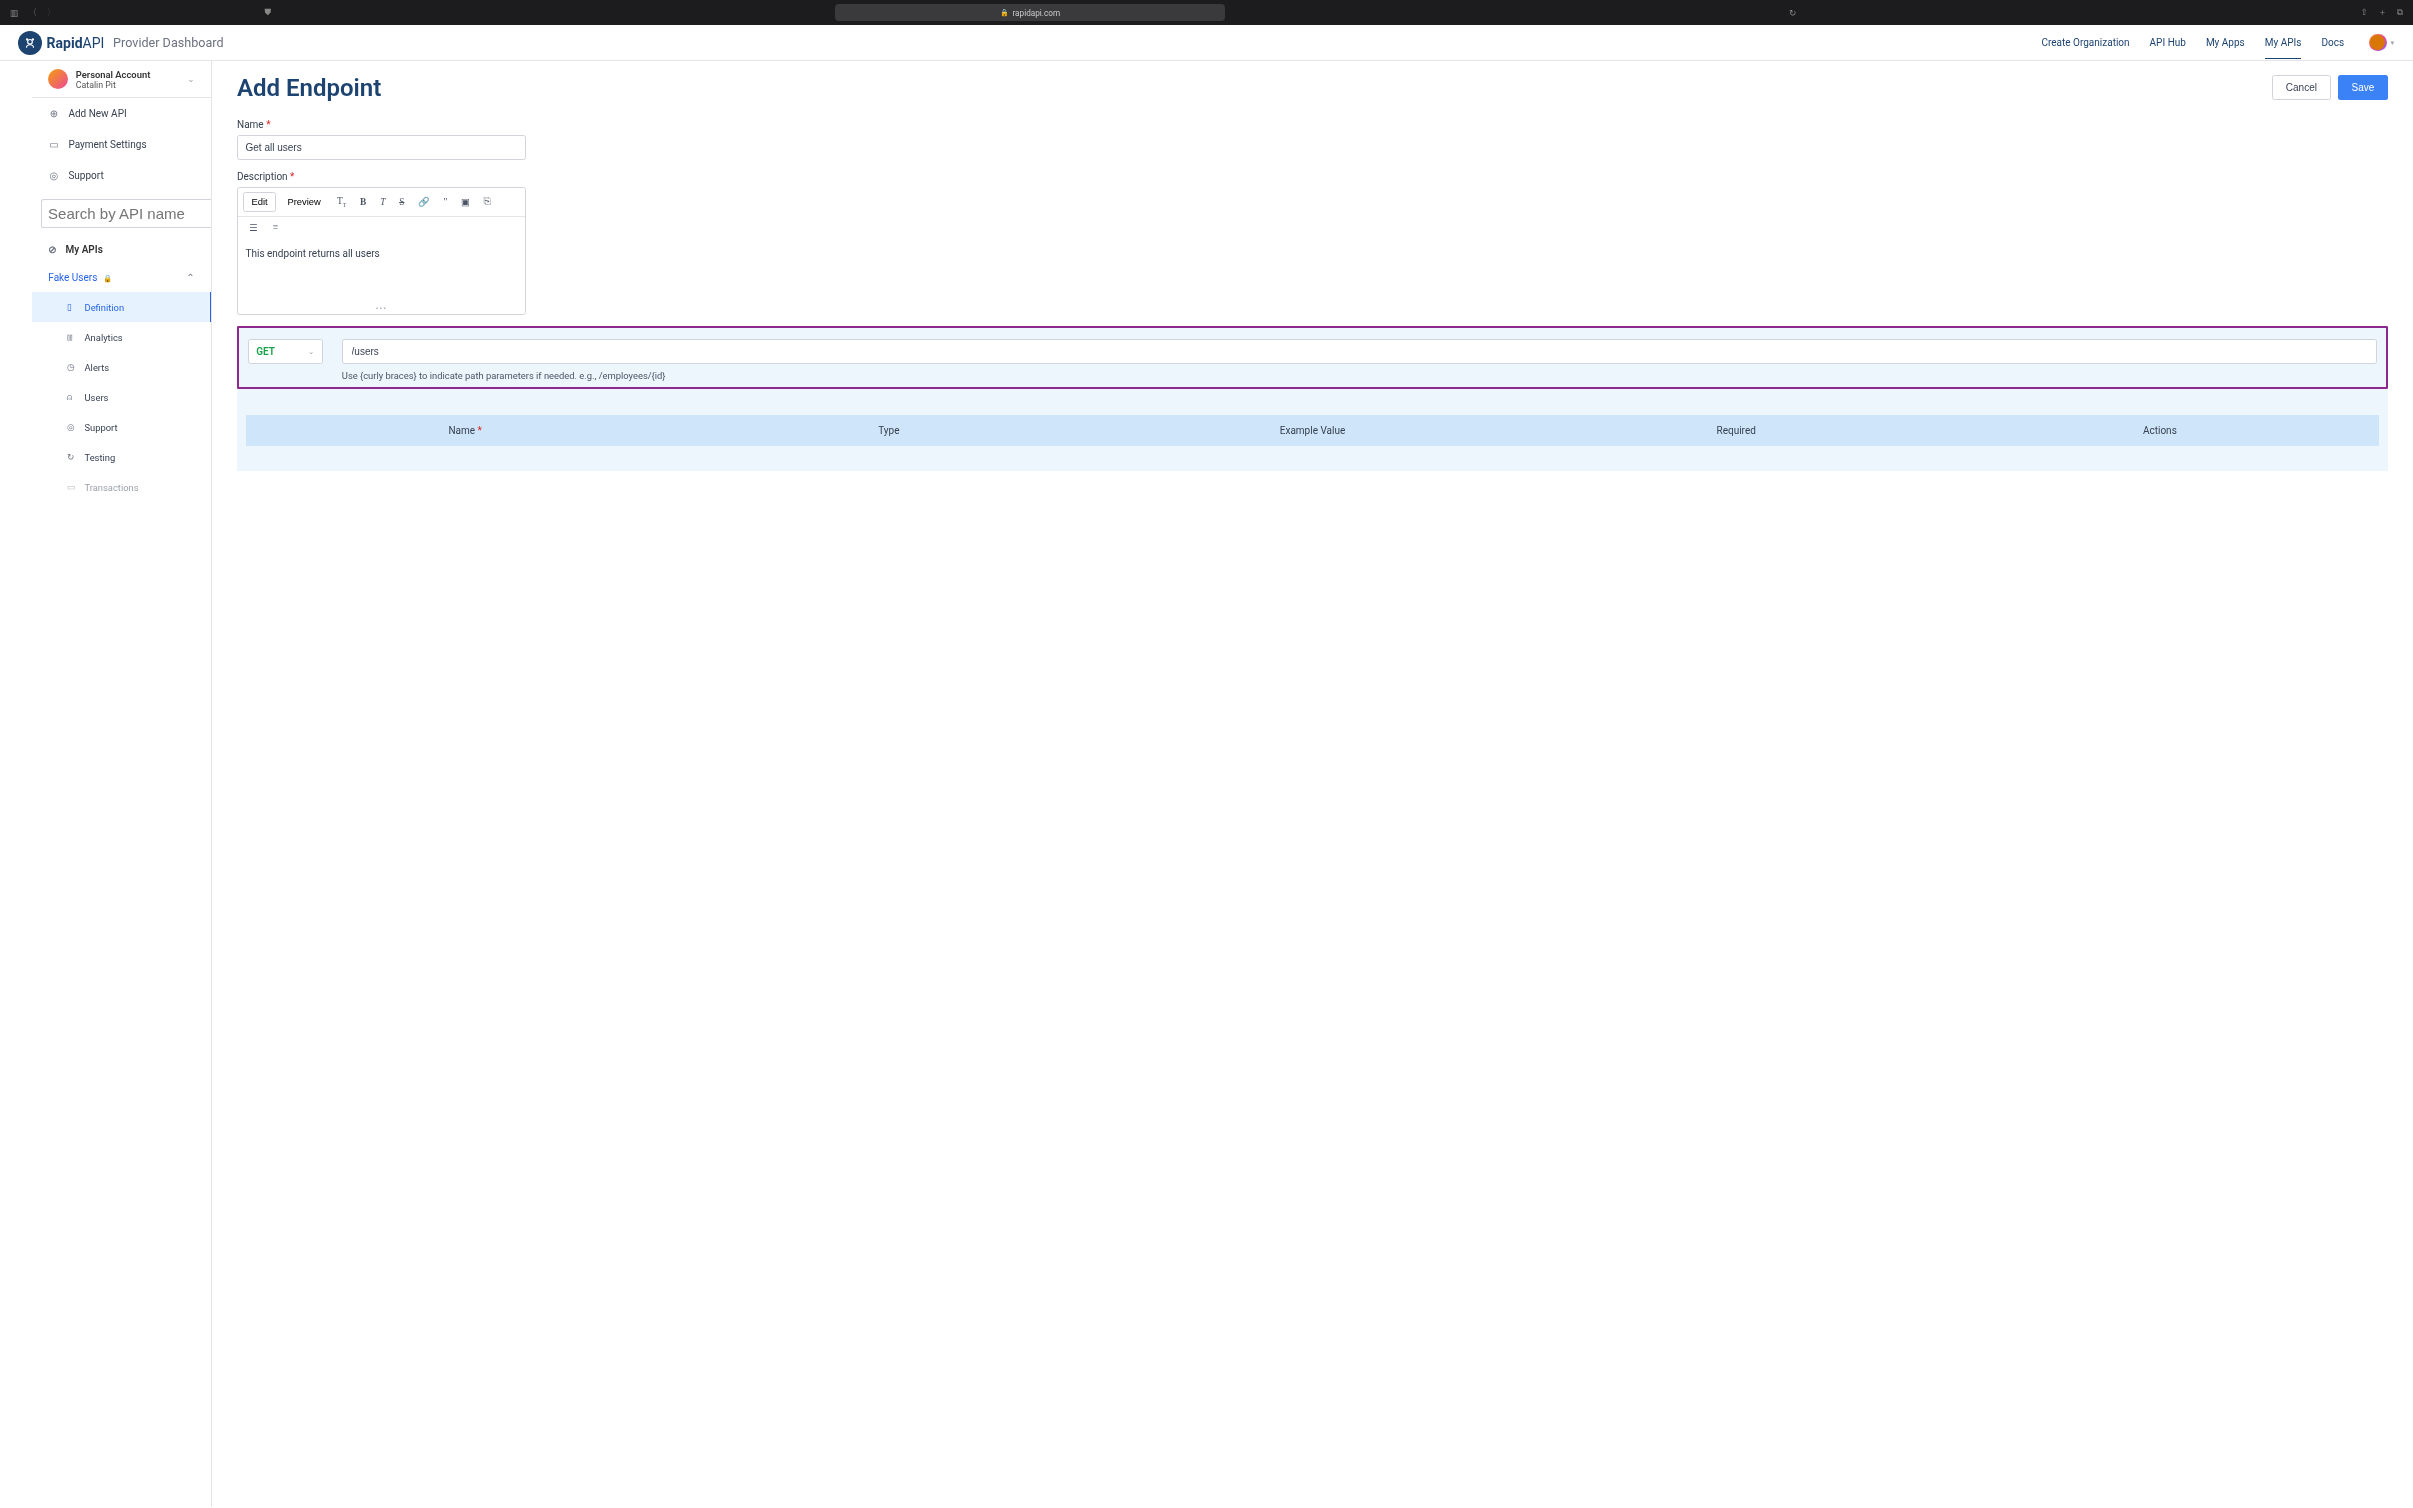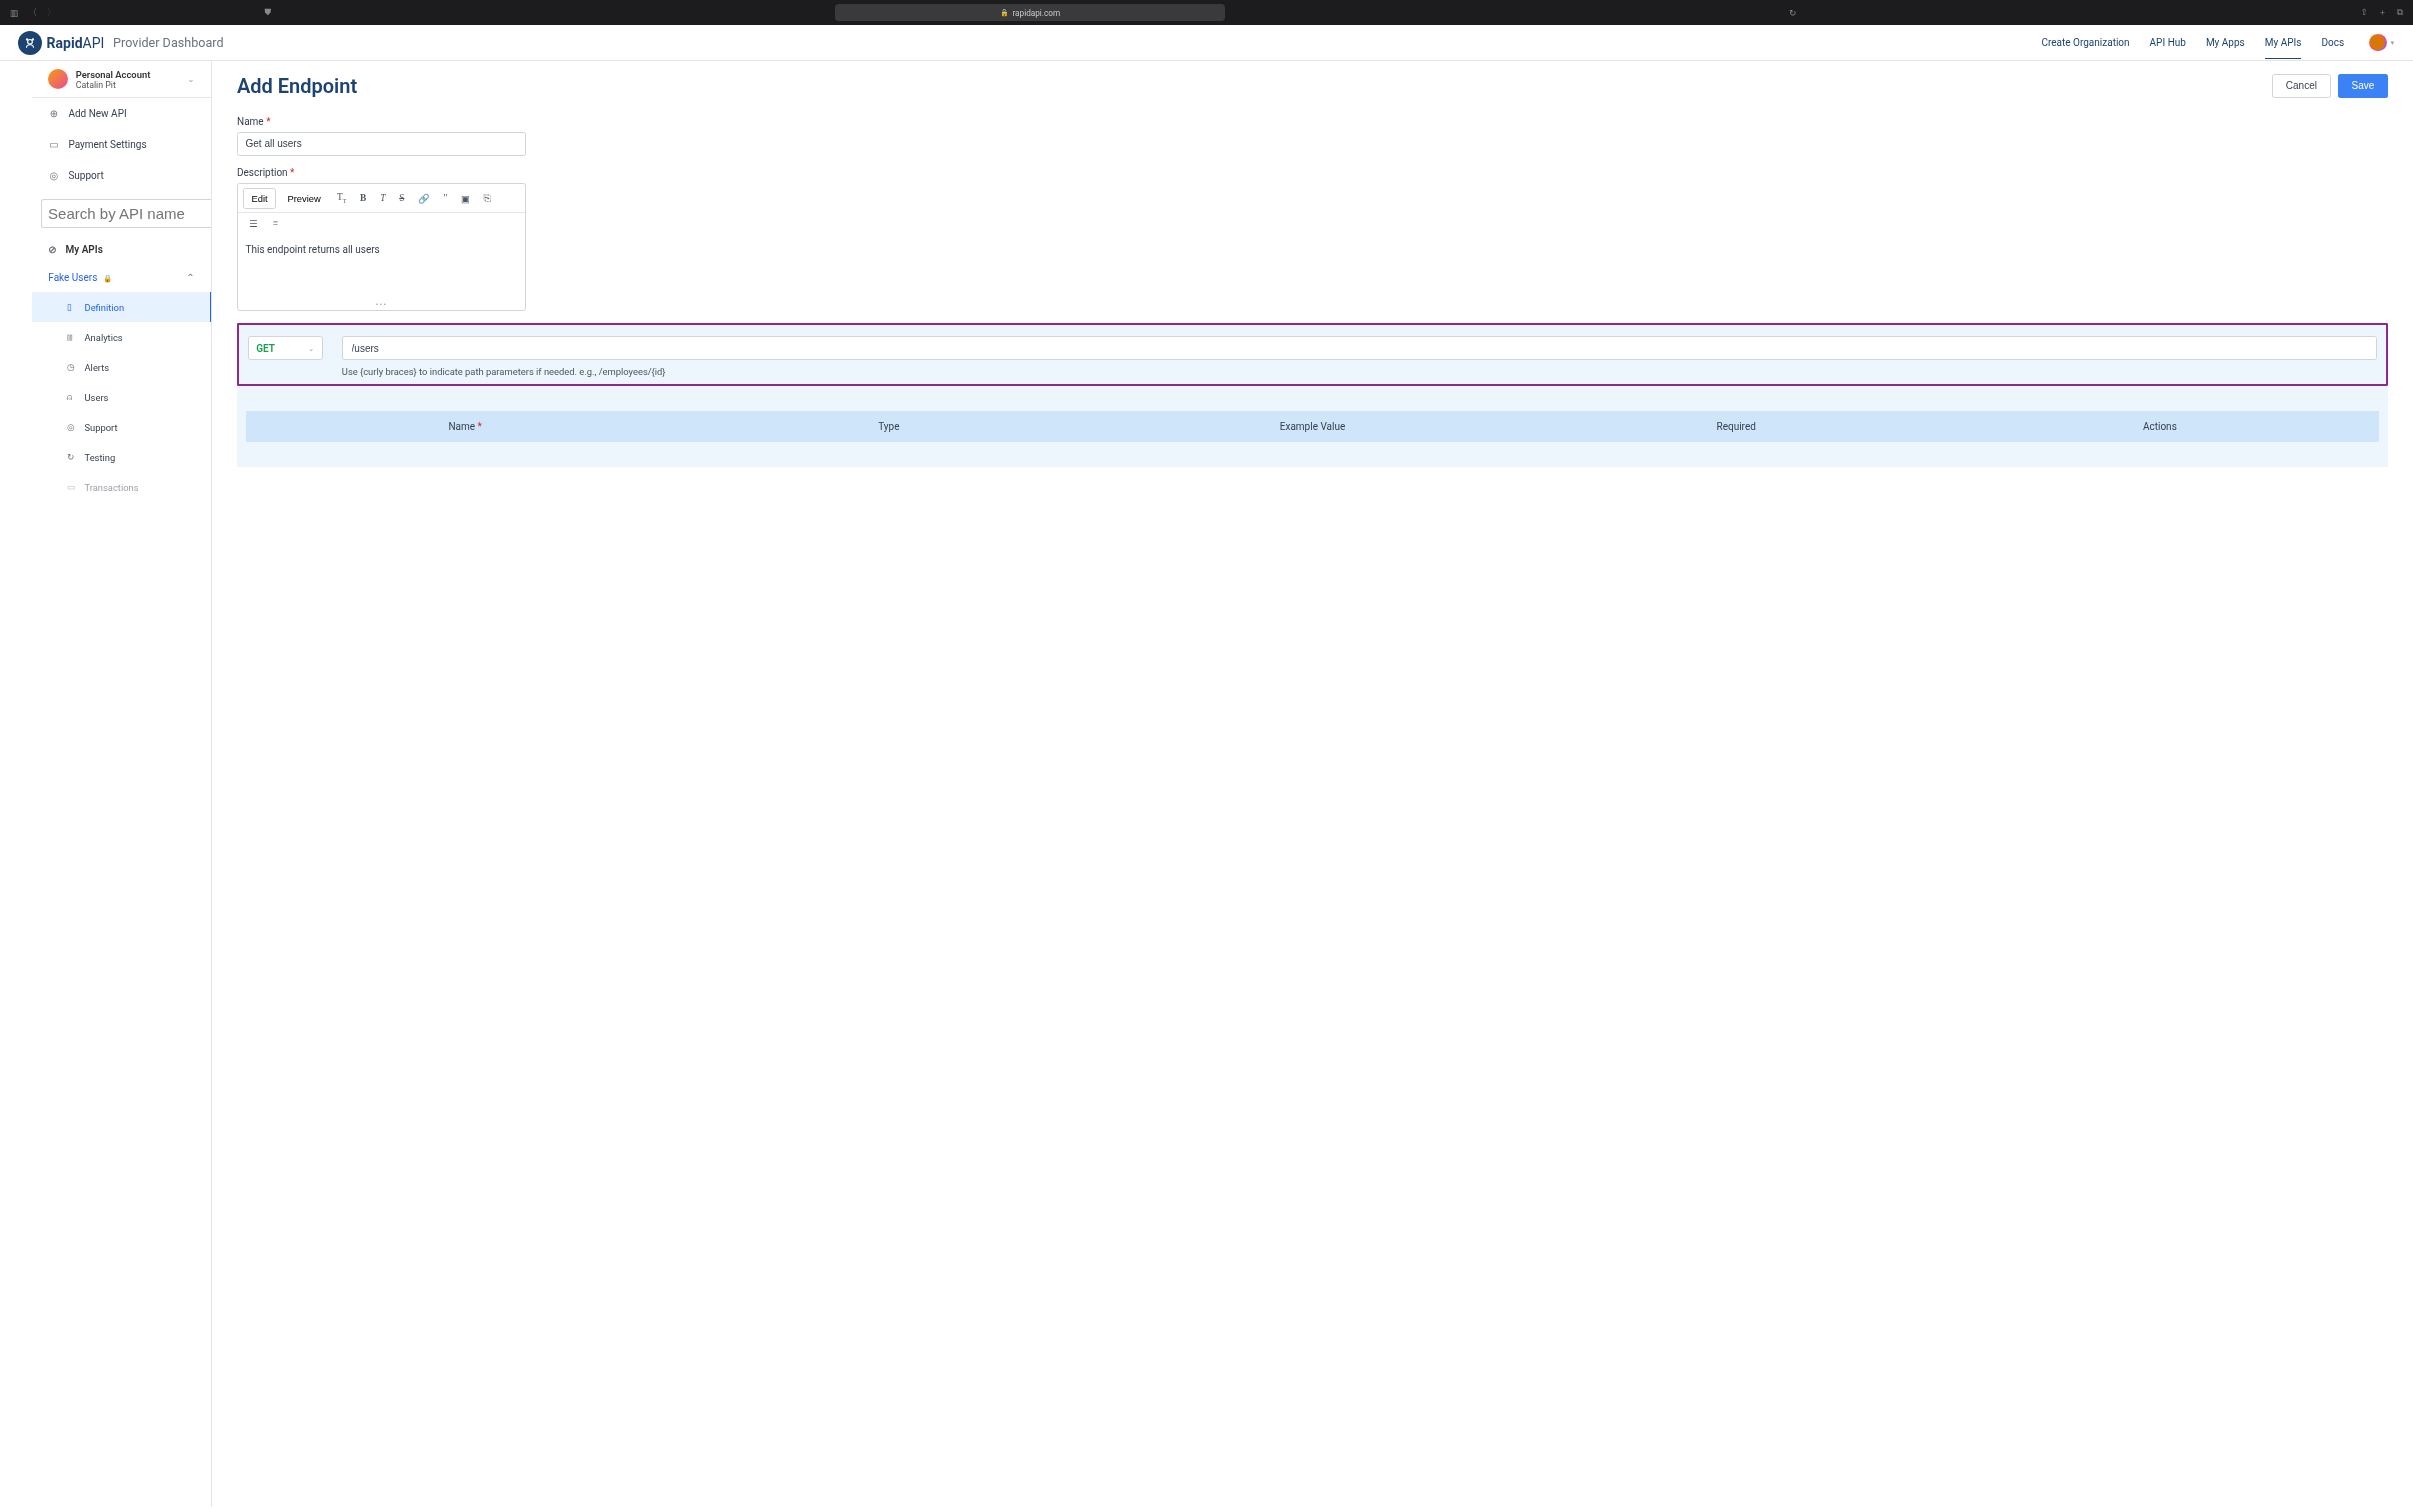--- a/index.html
+++ b/index.html
@@ -51,21 +51,21 @@
 .side-api { display: flex; align-items: center; padding: 8.8px 16.3px; color: #2563eb; font-size: 10px; justify-content: space-between; cursor: pointer; }
 .side-api .lock { font-size: 7.5px; margin-left: 3.8px; }
 
 .side-sub { padding-left: 35px; padding-right: 12.6px; height: 30px; display: flex; align-items: center; gap: 7.5px; color: #374151; font-size: 9.4px; cursor: pointer; }
 .side-sub .icn { width: 10px; color: #6b7280; font-size: 8.8px; }
 .side-sub.active { background: #e6f3ff; color: #2563eb; border-right: 1.9px solid #2563eb; }
 .side-sub.active .icn { color: #2563eb; }
 
 
 .page-head { display: flex; align-items: center; justify-content: space-between; margin-bottom: 17.6px; }
-.page-title { font-size: 20px; font-weight: 600; color: #1d4371; text-align: center; }
+.page-title { font-size: 24px; font-weight: 600; color: #1d4371; text-align: center; }
 .page-actions { display: flex; gap: 7.5px; }
 .btn { padding: 5.7px 12.6px; border-radius: 2.5px; font-size: 10px; cursor: pointer; border: 0.6px solid transparent; }
 .btn-cancel { background: #fff; border-color: #d1d5db; color: #374151; }
 .btn-save { background: #3b82f6; color: #fff; }
 
 .field { margin-bottom: 11.3px; }
 .field-label { font-size: 10px; color: #374151; margin-bottom: 5px; display: block; }
 .req { color: #dc2626; }
 .text-input { width: 289px; padding: 5.7px 7.5px; border: 0.6px solid #d1d5db; border-radius: 2.5px; font-size: 10px; color: #374151; }
 .text-input::placeholder { color: #9ca3af; }

